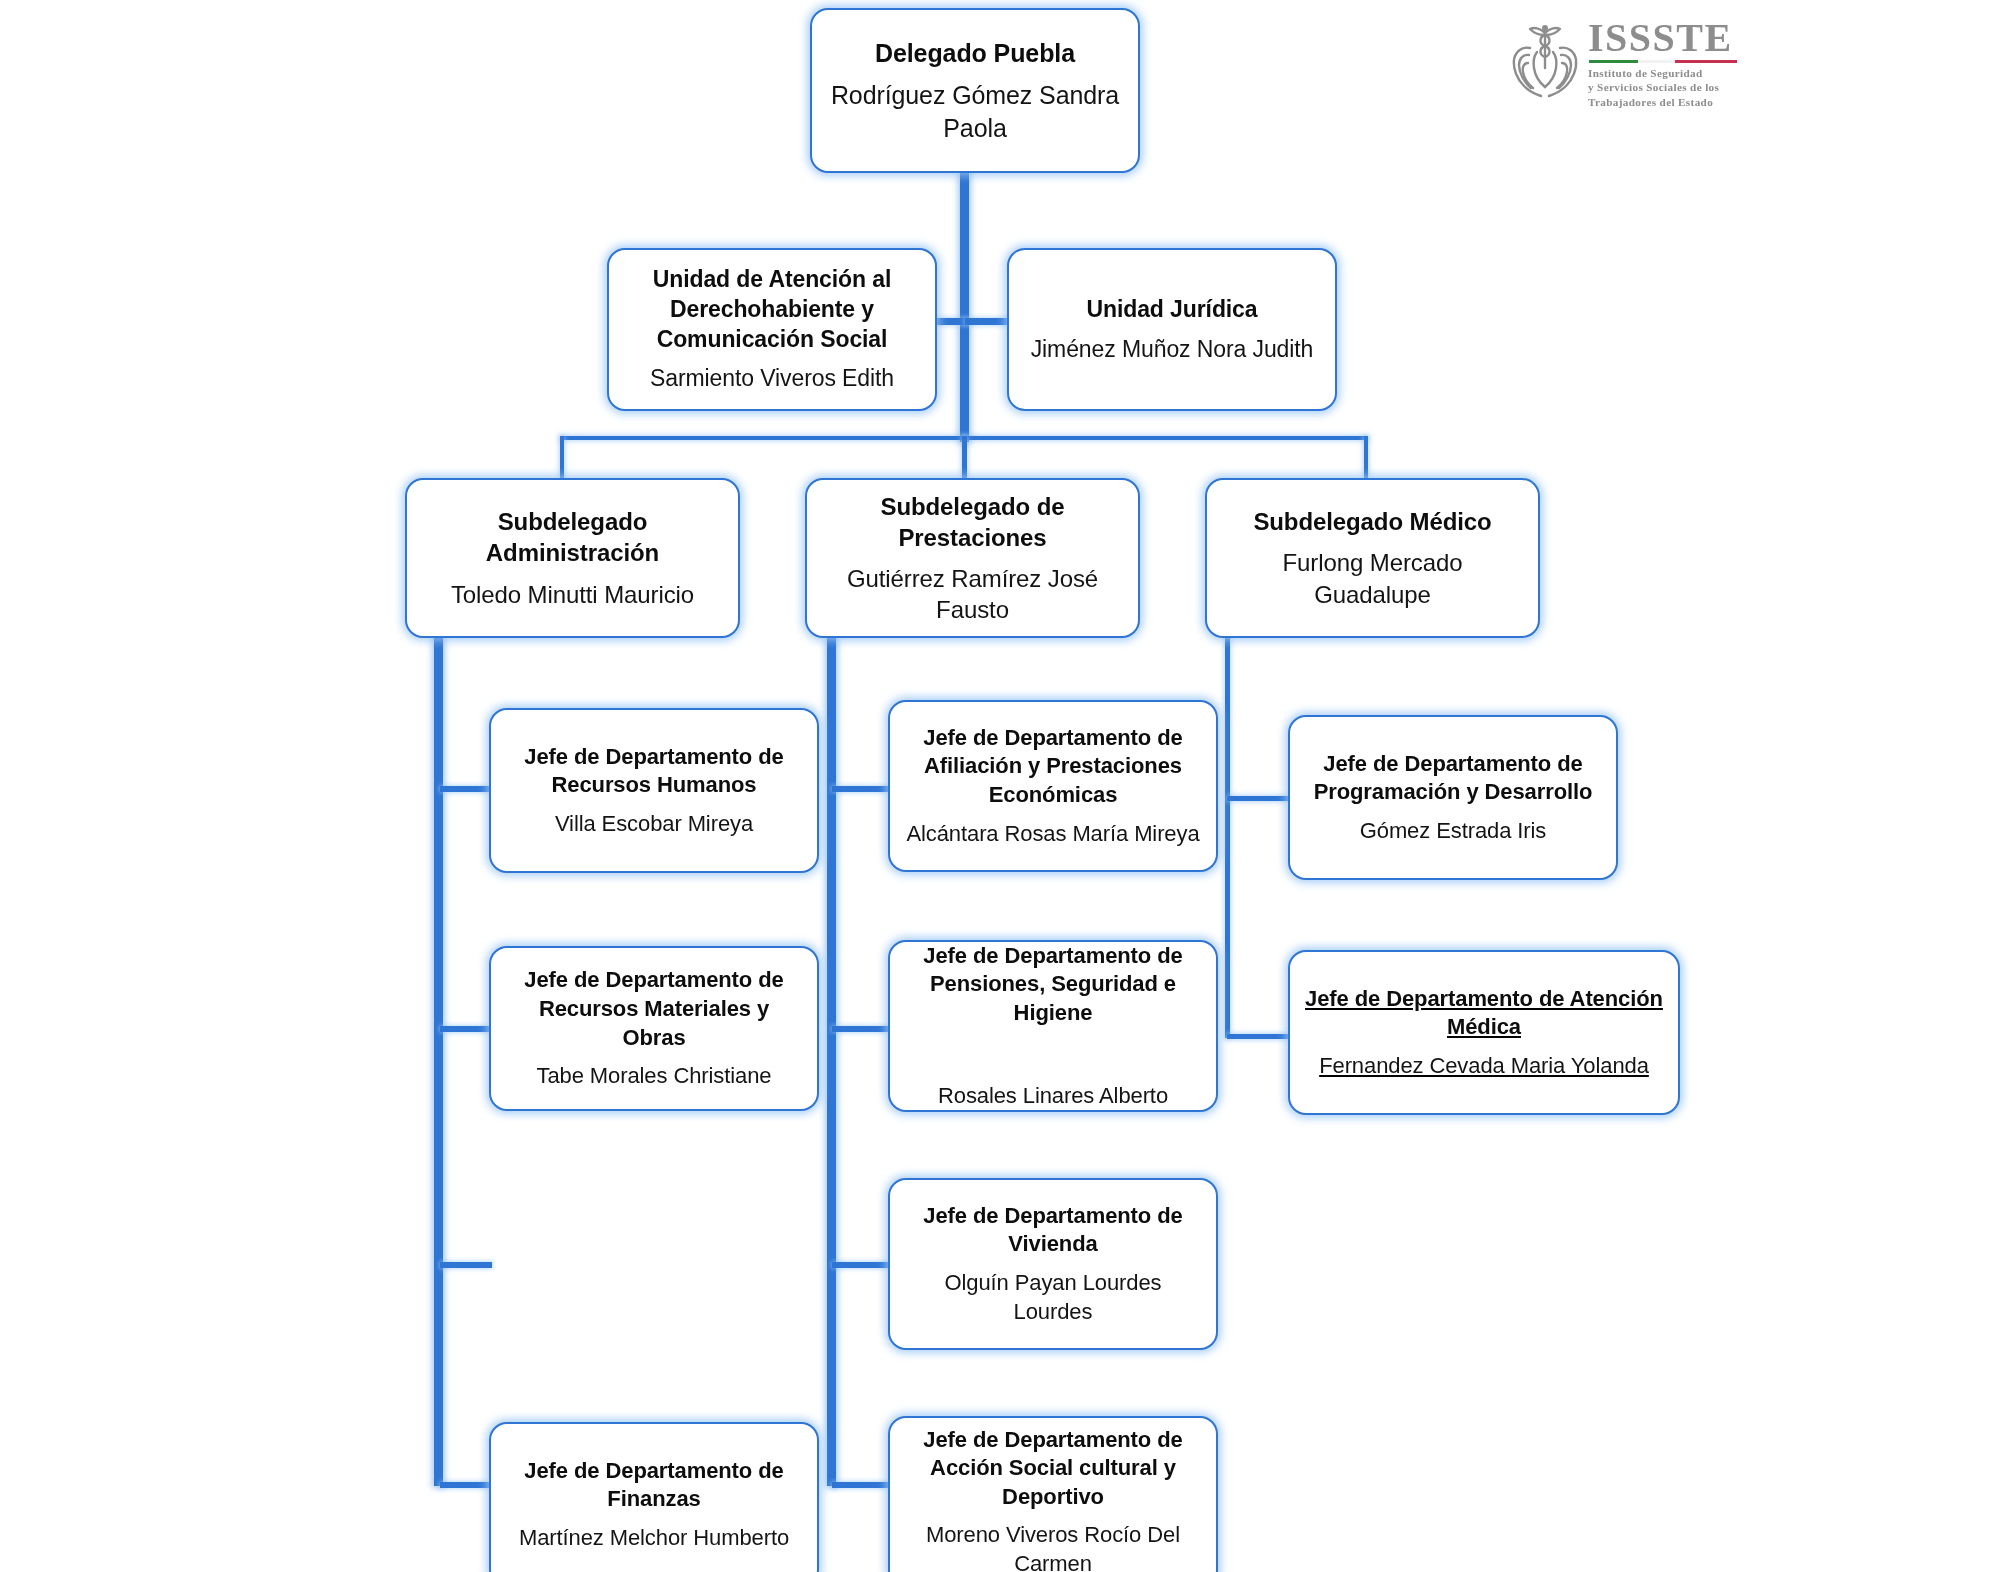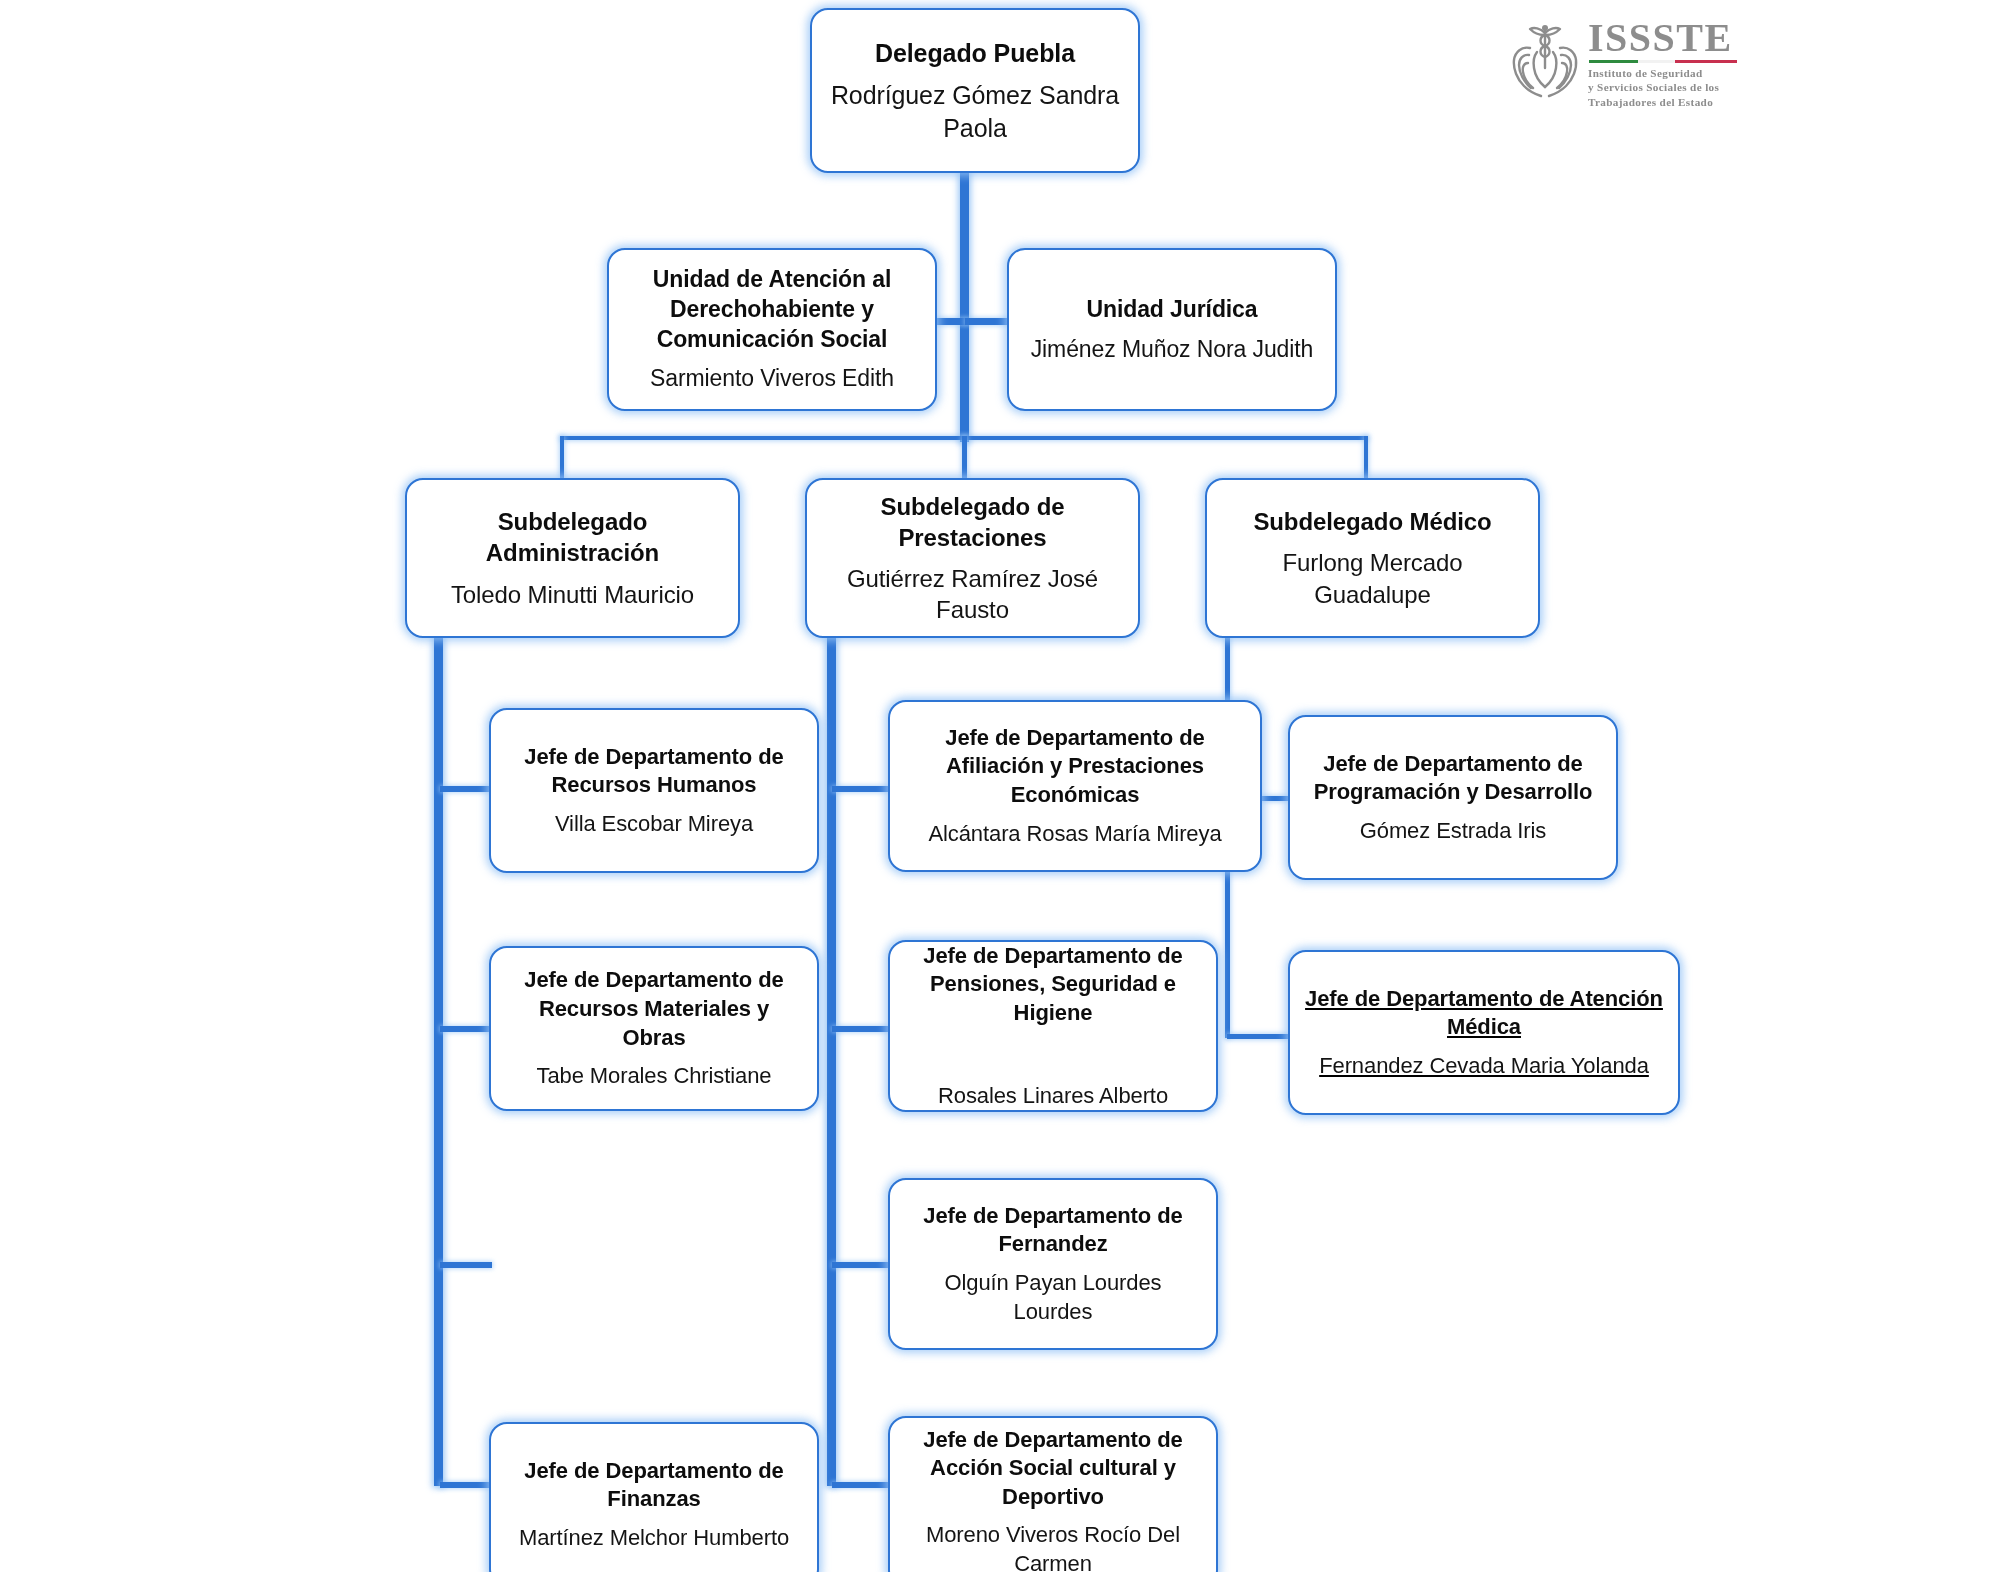--- a/index.html
+++ b/index.html
@@ -218,32 +218,32 @@
     <div class="title">Jefe de Departamento de Recursos Materiales y Obras</div>
     <div class="person">Tabe Morales Christiane</div>
   </div>
 
 
   <div class="node lvl4" style="left:489px; top:1422px; width:330px; height:165px;">
     <div class="title">Jefe de Departamento de Finanzas</div>
     <div class="person">Martínez Melchor Humberto</div>
   </div>
 
-  <div class="node lvl4" style="left:888px; top:700px; width:374px; height:172px;">
+  <div class="node lvl4" style="left:888px; top:700px; width:330px; height:172px;">
     <div class="title">Jefe de Departamento de Afiliación y Prestaciones Económicas</div>
     <div class="person">Alcántara Rosas María Mireya</div>
   </div>
 
   <div class="node lvl4" style="left:888px; top:940px; width:330px; height:172px;gap:44px;">
     <div class="title">Jefe de Departamento de Pensiones, Seguridad e Higiene</div>
     <div class="person">Rosales Linares Alberto</div>
   </div>
 
   <div class="node lvl4" style="left:888px; top:1178px; width:330px; height:172px;">
-    <div class="title">Jefe de Departamento de Fernandez</div>
+    <div class="title">Jefe de Departamento de Vivienda</div>
     <div class="person">Olguín Payan Lourdes Lourdes</div>
   </div>
 
   <div class="node lvl4" style="left:888px; top:1416px; width:330px; height:172px;">
     <div class="title">Jefe de Departamento de Acción Social cultural y Deportivo</div>
     <div class="person">Moreno Viveros Rocío Del Carmen</div>
   </div>
 
   <div class="node lvl4" style="left:1288px; top:715px; width:330px; height:165px;">
     <div class="title">Jefe de Departamento de Programación y Desarrollo</div>

